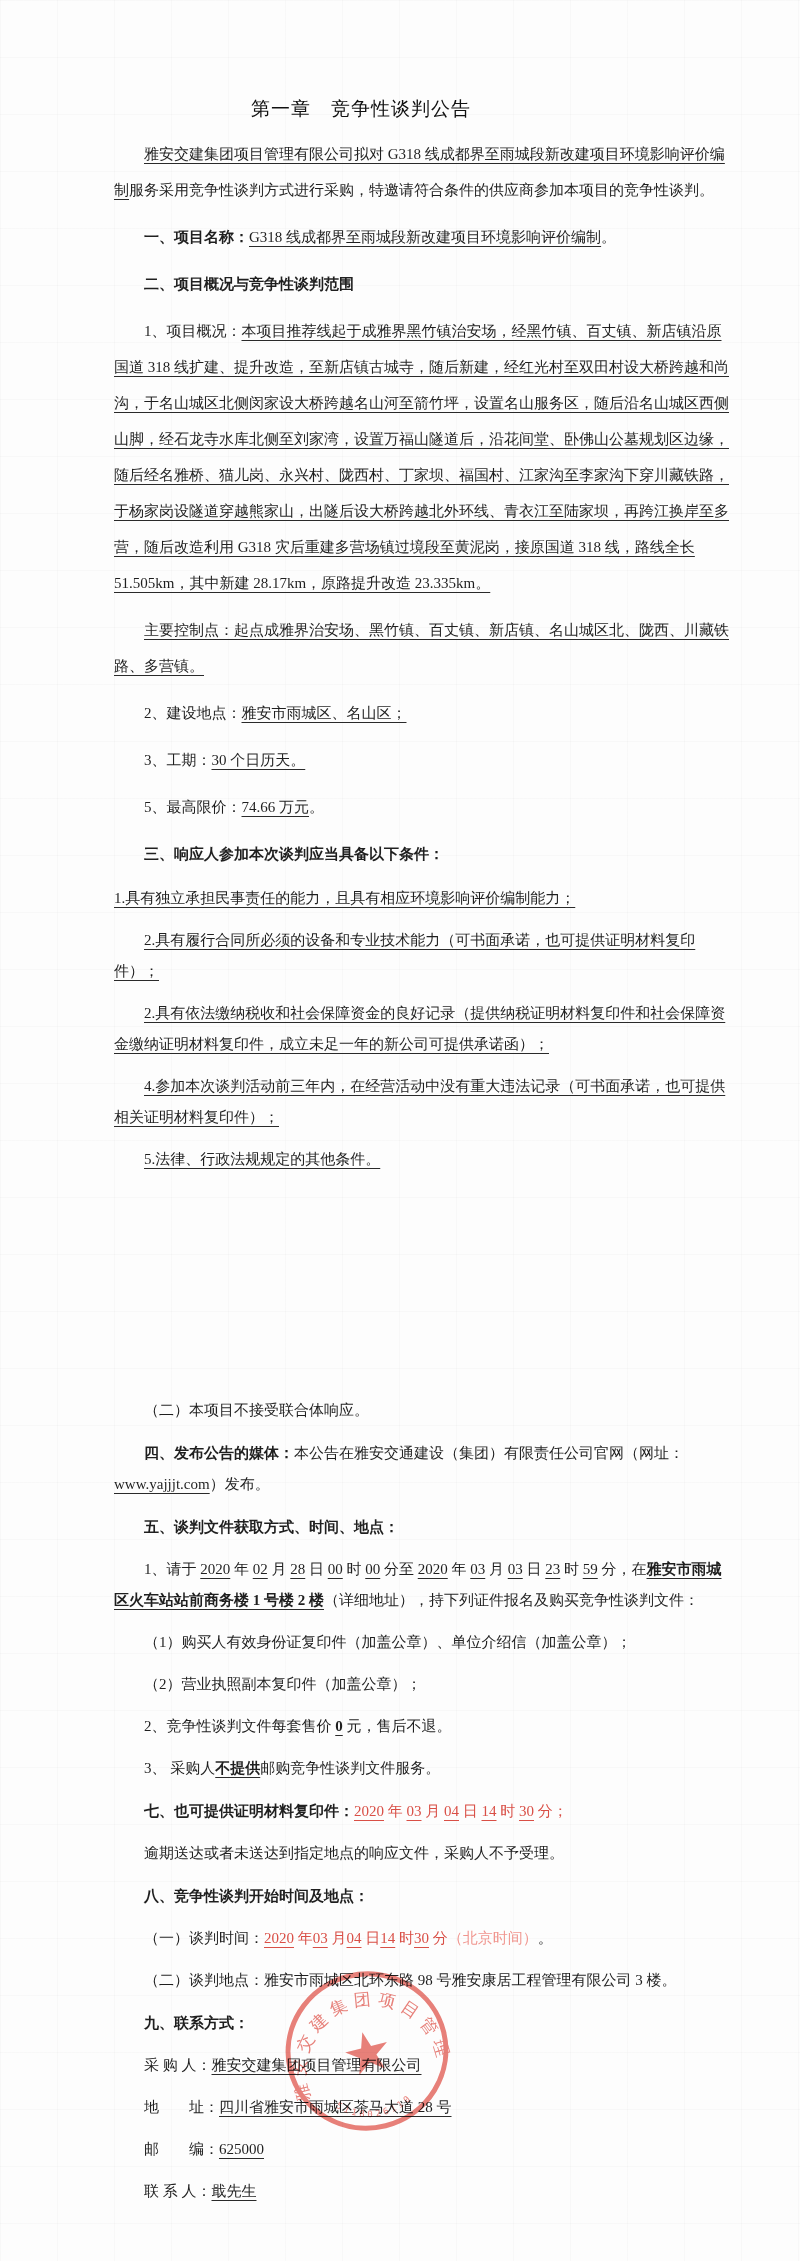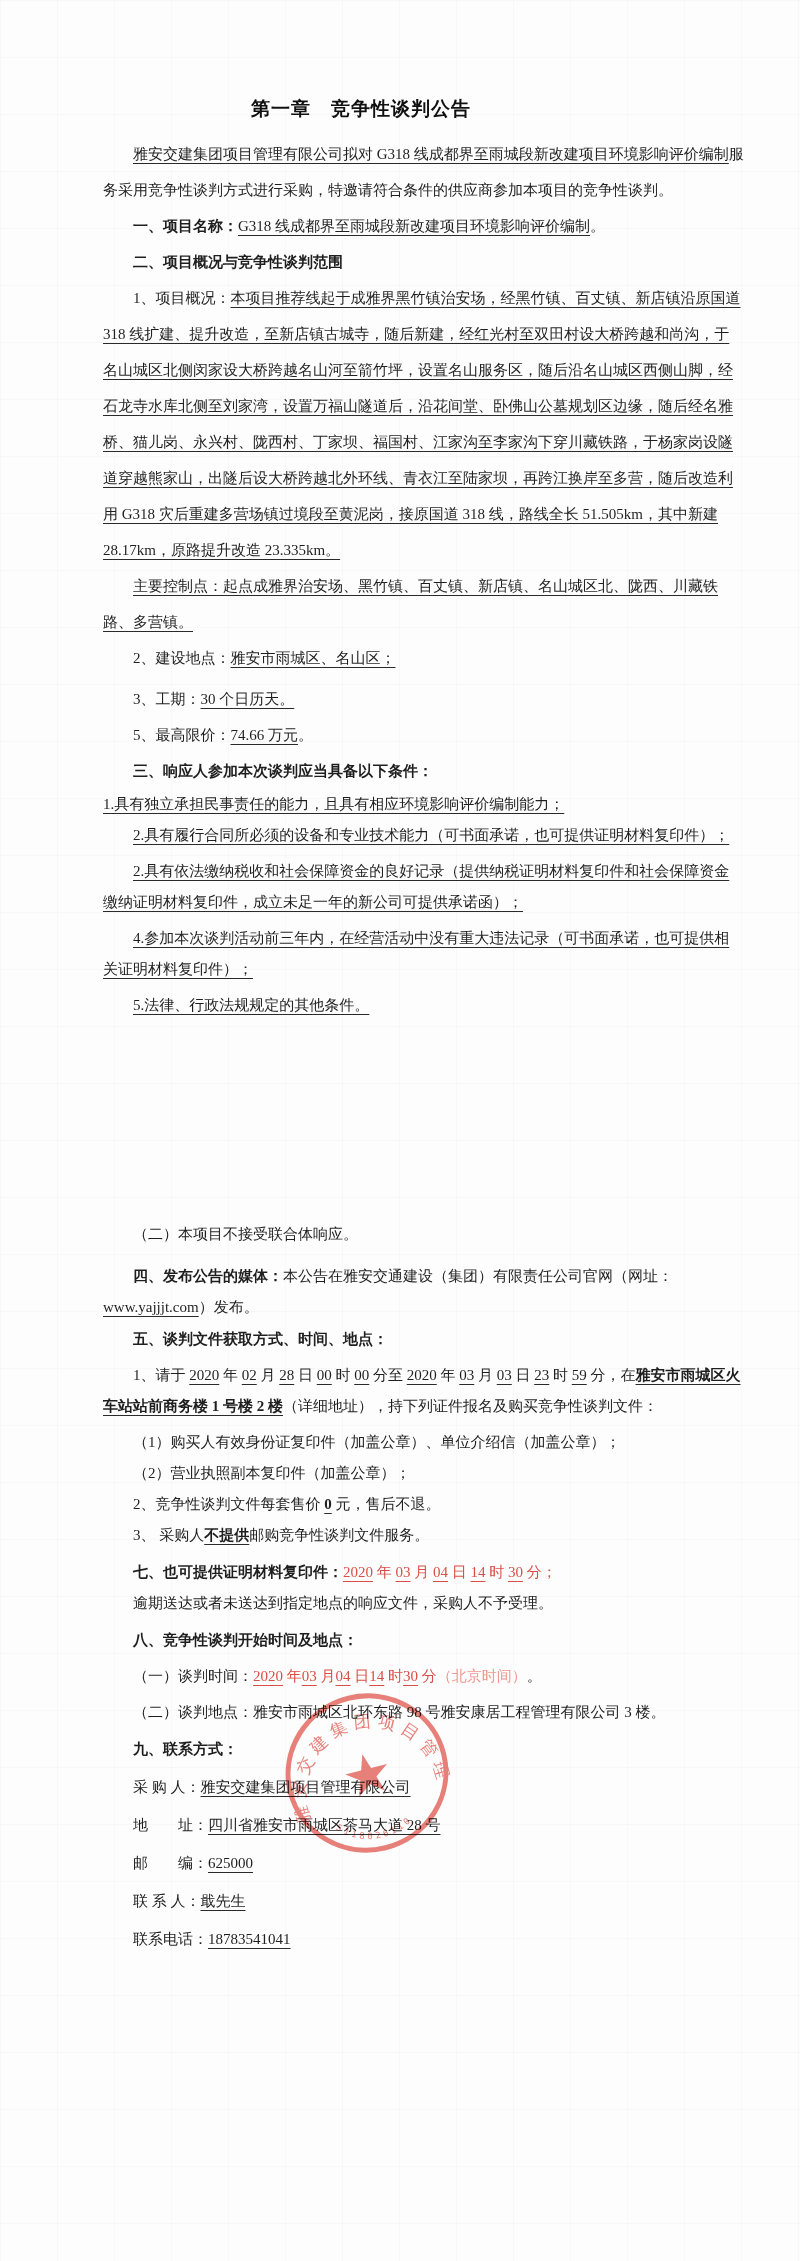--- a/index.html
+++ b/index.html
@@ -14,24 +14,24 @@
   
   .page::before{
     content:"";position:absolute;inset:0;pointer-events:none;
     background-image:
       repeating-linear-gradient(to right, rgba(0,0,0,0.018) 0 1px, transparent 1px 57px),
       repeating-linear-gradient(to bottom, rgba(0,0,0,0.018) 0 1px, transparent 1px 57px);
   }
   .content{padding:96px 56px 0 103px;position:relative;}
   .title{
     font-family:"Liberation Sans","DejaVu Sans",sans-serif;
-    font-weight:700;font-size:19px;letter-spacing:1px;
+    font-weight:400;font-size:19px;letter-spacing:1px;
     padding-left:148px;margin:0 0 14px 0;color:#101010;
   }
-  .para{margin:0;font-size:15px;line-height:36px;}
+  .para{margin:11px;font-size:15px;line-height:36px;}
   .lh31{line-height:31px;}
   .indent{text-indent:30px;}
   .spacer{height:198px;}
   .gap-sm{margin-top:5px;}
   .gap-md{margin-top:10px;}
   .u{
     text-decoration:underline;
     text-underline-offset:4px;
     text-decoration-thickness:1px;
     text-decoration-color:#2a2a2a;
@@ -107,17 +107,16 @@
           </text>
           <text font-size="9" letter-spacing="3" fill="currentColor" font-family="DejaVu Sans Mono, monospace">
             <textPath href="#sealArcBottom">5118026110</textPath>
           </text>
         </svg>
       </div>
     <p class="para contact"><span>采 购 人：</span><span class="u">雅安交建集团项目管理有限公司</span></p>
         <p class="para contact"><span>地　　址：</span><span class="u">四川省雅安市雨城区茶马大道 28 号</span></p>
         <p class="para contact gap-sm"><span>邮　　编：</span><span class="u">625000</span></p>
         <p class="para contact gap-sm"><span>联 系 人：</span><span class="u">戢先生 </span></p>
-        <p class="para contact gap-sm"><span>联系电话：</span><span class="u">18783541041</span></p>
       </div>
 
   </div>
 </div>
 
 </body></html>

